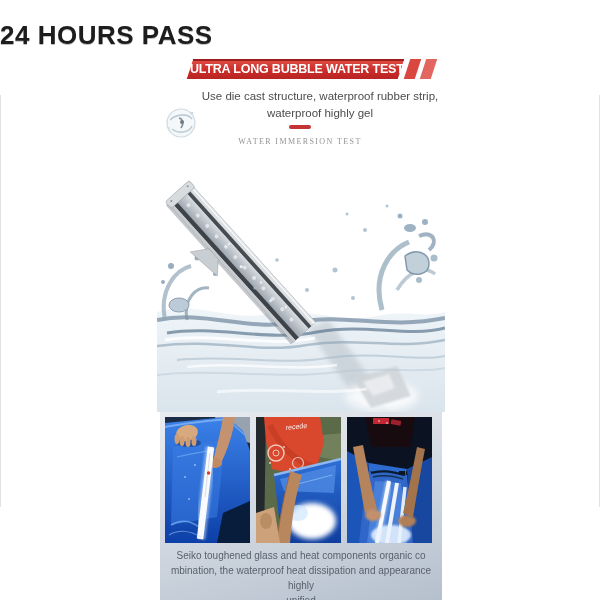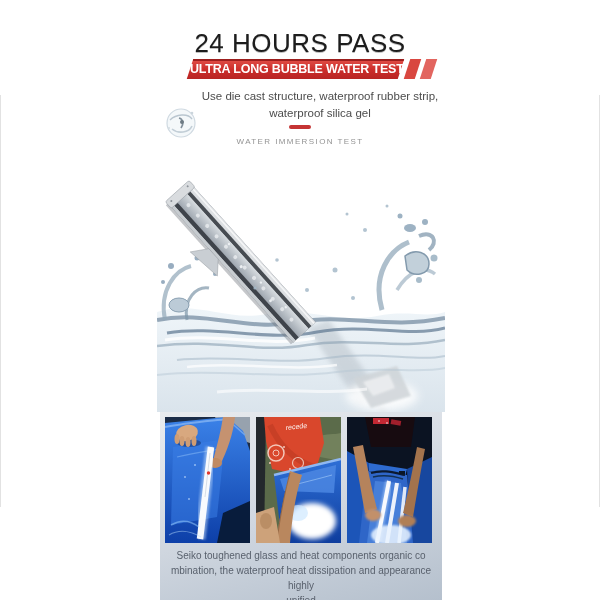--- a/index.html
+++ b/index.html
@@ -2,42 +2,42 @@
 <html><head>
 <meta charset="utf-8">
 <style>
   html,body{margin:0;padding:0;background:#fff;}
   .canvas{position:relative;width:600px;height:600px;margin:0 auto;background:#fff;
           font-family:"Liberation Sans","DejaVu Sans",sans-serif;overflow:hidden;}
   .edge{position:absolute;top:95px;width:1px;height:412px;background:#e2e2e2;}
   .edge-left{left:0;}
   .edge-right{right:0;}
 
-  .title{position:absolute;top:20px;left:0;right:0;margin:8px;text-align:center;
-         font-size:26px;font-weight:400;letter-spacing:.5px;color:#1d1d1d;
+  .title{position:absolute;top:20px;left:0;right:0;margin:0;text-align:left;
+         font-size:26px;font-weight:700;letter-spacing:.5px;color:#1d1d1d;
          text-shadow:0 1px 0 rgba(0,0,0,.25);}
 
   .ribbon-main{position:absolute;left:190px;top:59px;width:211px;height:20px;
          background:linear-gradient(180deg,#e25048 0%,#cb2d2a 55%,#b82423 100%);
          box-shadow:inset 0 2px 0 #9c1f1e;transform:skewX(-18deg);}
   .ribbon-text{display:block;transform:skewX(18deg);color:#fff;font-weight:700;
          font-size:12.5px;line-height:20px;text-align:center;letter-spacing:-.2px;white-space:nowrap;}
   .stripe{position:absolute;top:59px;width:11px;height:20px;transform:skewX(-18deg);}
   .s1{left:407px;background:#d94740;}
   .s2{left:423px;background:#e2655f;}
 
   .desc{position:absolute;top:88px;left:0;right:0;margin:0;text-align:center;
         font-size:11.5px;line-height:16.5px;color:#4c4c4c;padding-left:40px;}
 
   .globe{position:absolute;left:162px;top:104px;width:38px;height:38px;opacity:.85;}
 
   .dash{position:absolute;left:289px;top:125px;width:22px;height:3.5px;border-radius:2px;background:#c53434;}
 
   .subhead{position:absolute;top:137px;left:0;right:0;text-align:center;
-        font-size:8px;letter-spacing:1.4px;color:#939393;}
+        font-size:8px;letter-spacing:1.4px;color:#939393;font-family:Liberation Serif, serif;}
 
   .hero{position:absolute;left:157px;top:170px;width:288px;height:242px;z-index:3;}
 
   .panel{position:absolute;left:160px;top:408px;width:282px;height:192px;z-index:1;
         background:linear-gradient(165deg,#e9ecef 0%,#dadfe6 35%,#c3ccd7 75%,#b5c0cd 100%);}
   .thumb{position:absolute;top:9px;width:85px;height:126px;display:block;}
   .t1{left:5px;} .t2{left:96px;} .t3{left:187px;}
 
   .caption{position:absolute;top:140px;left:0;right:0;margin:0;text-align:center;
         font-size:10px;line-height:15px;color:#59616d;}
@@ -50,21 +50,21 @@
   <div class="edge edge-right"></div>
 
   <h1 class="title">24 HOURS PASS</h1>
 
   <div class="ribbon-main">
     <span class="ribbon-text">ULTRA LONG BUBBLE WATER TEST</span>
   </div>
   <div class="stripe s1"></div>
   <div class="stripe s2"></div>
 
-  <p class="desc"><span>Use die cast structure, waterproof rubber strip,</span><br><span>waterproof silica gel</span></p>
+  <p class="desc"><span>Use die cast structure, waterproof rubber strip,</span><br><span>waterproof highly gel</span></p>
 
   <svg class="globe" viewBox="0 0 38 38">
     <circle cx="19" cy="19" r="14" fill="#f3f7fa" stroke="#c7d3dc" stroke-width="1.2"></circle>
     <path d="M8,16 C14,10 26,9 30,15" fill="none" stroke="#aebdc8" stroke-width="1.4"></path>
     <path d="M10,25 C16,30 27,29 30,22" fill="none" stroke="#b8c6d0" stroke-width="1.6"></path>
     <path d="M17,14 C21,15 22,20 19,24" fill="none" stroke="#6c7d8a" stroke-width="1.8"></path>
     <circle cx="20" cy="18" r="2" fill="#55656f"></circle>
     <circle cx="30" cy="9" r="1.3" fill="#c2ced7"></circle>
     <circle cx="7" cy="24" r="1" fill="#ccd7de"></circle>
   </svg>

